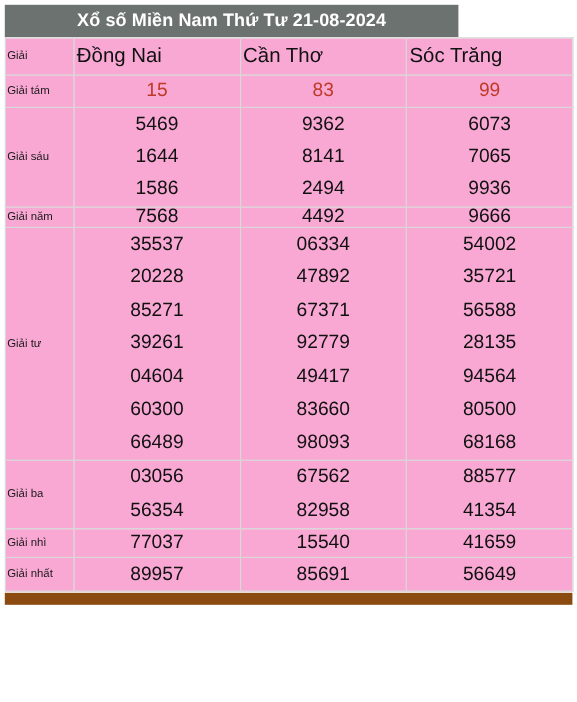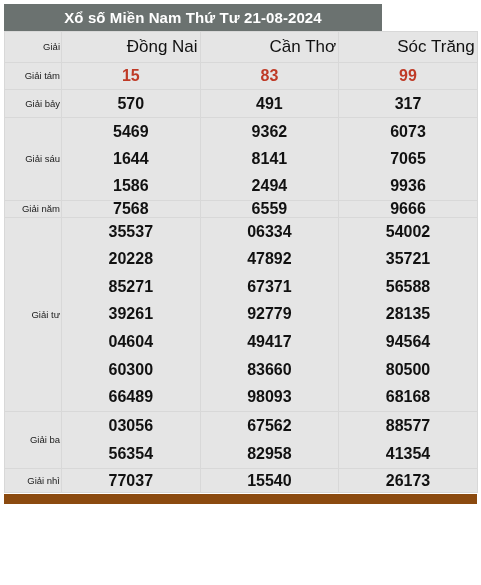--- a/index.html
+++ b/index.html
@@ -38,23 +38,23 @@
   table.result-table {
     border-collapse: collapse;
     width: 473px;
     margin-top: 0;
     table-layout: fixed;
     background: #ffffff;
   }
 
   table.result-table td {
     border: 1px solid #d8d8d8;
-    text-align: right;
+    text-align: left;
     vertical-align: middle;
-    background: #e5e5e5;
+    background: #f9a8d4;
   }
 
   col.c-prize   { width: 57px; }
   col.c-prov    { width: 138.6px; }
 
   .prize-label {
     font-size: 9.5px;
     color: #1a1a1a;
     font-weight: normal;
     padding: 2px 1px;
@@ -64,21 +64,21 @@
   .col-head {
     font-size: 17px;
     font-weight: normal;
     color: #111111;
     height: 31px;
     padding: 2px;
   }
 
   .num {
     font-size: 16px;
-    font-weight: bold;
+    font-weight: normal;
     color: #111111;
     padding: 0;
     line-height: 1;
   }
 
   .num.red {
     color: #bf3a26;
   }
 
   .stack {
@@ -146,38 +146,20 @@
               <span>83</span>
             </div>
           </td>
         <td class="num red">
             <div class="stack">
               <span>99</span>
             </div>
           </td>
       </tr>
 
-      <tr class="r-bay">
-        <td class="prize-label">Giải bảy</td>
-        <td class="num">
-            <div class="stack">
-              <span>570</span>
-            </div>
-          </td>
-        <td class="num">
-            <div class="stack">
-              <span>491</span>
-            </div>
-          </td>
-        <td class="num">
-            <div class="stack">
-              <span>317</span>
-            </div>
-          </td>
-      </tr>
 
       <tr class="r-sau">
         <td class="prize-label">Giải sáu</td>
         <td class="num">
             <div class="stack">
               <span>5469</span>
               <span>1644</span>
               <span>1586</span>
             </div>
           </td>
@@ -199,21 +181,21 @@
 
       <tr class="r-nam">
         <td class="prize-label">Giải năm</td>
         <td class="num">
             <div class="stack">
               <span>7568</span>
             </div>
           </td>
         <td class="num">
             <div class="stack">
-              <span>6559</span>
+              <span>4492</span>
             </div>
           </td>
         <td class="num">
             <div class="stack">
               <span>9666</span>
             </div>
           </td>
       </tr>
 
       <tr class="r-tu">
@@ -282,23 +264,41 @@
               <span>77037</span>
             </div>
           </td>
         <td class="num">
             <div class="stack">
               <span>15540</span>
             </div>
           </td>
         <td class="num">
             <div class="stack">
-              <span>26173</span>
-            </div>
-          </td>
-      </tr>
-
+              <span>41659</span>
+            </div>
+          </td>
+      </tr>
+
+      <tr class="r-nhat">
+        <td class="prize-label">Giải nhất</td>
+        <td class="num">
+            <div class="stack">
+              <span>89957</span>
+            </div>
+          </td>
+        <td class="num">
+            <div class="stack">
+              <span>85691</span>
+            </div>
+          </td>
+        <td class="num">
+            <div class="stack">
+              <span>56649</span>
+            </div>
+          </td>
+      </tr>
 
     </tbody>
   </table>
 
   <div class="bottom-bar"></div>
 </div>
 
 </body></html>

